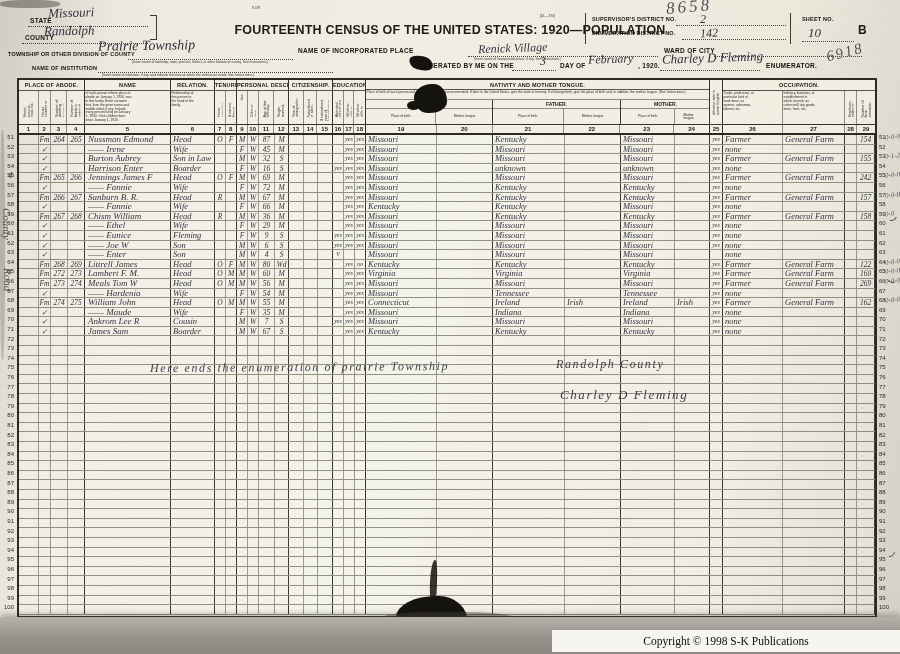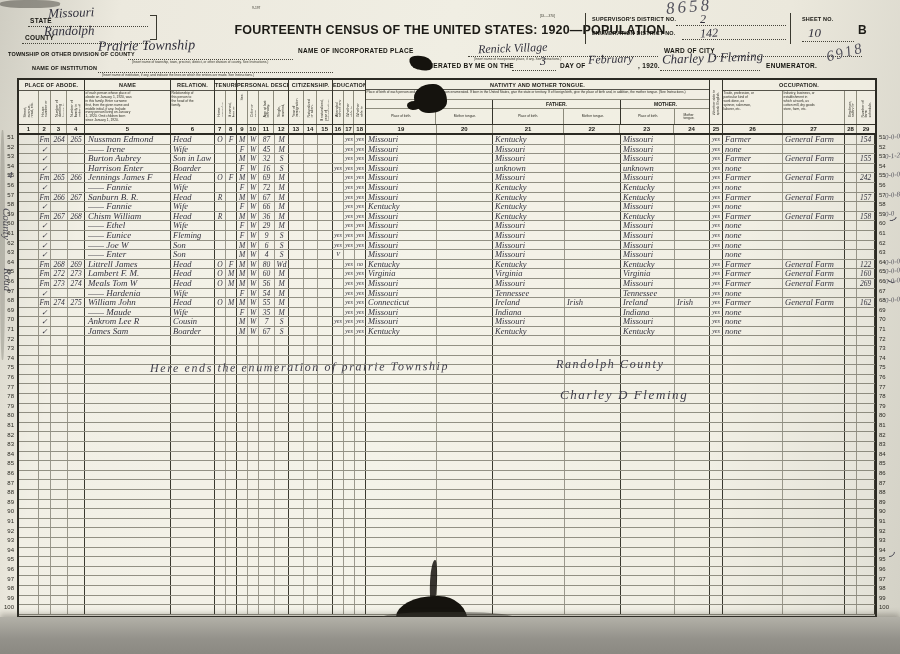--- a/index.html
+++ b/index.html
@@ -1887,20 +1887,21 @@
   <div class="blot" style="left:430px;top:560px;width:7px;height:44px;transform:rotate(3deg);opacity:.85"></div>
   <div class="blot" style="left:396px;top:596px;width:72px;height:46px"></div>
   <div class="smz" style="left:378px;top:612px;width:140px;height:18px"></div>
   <div class="smz" style="left:0;top:0;width:60px;height:8px"></div>
   <div class="smz" style="left:0;top:130px;width:5px;height:230px;opacity:.5"></div>
   <div class="arc" style="left:886px;top:210px;transform:rotate(-25deg)"></div>
   <div class="arc" style="left:887px;top:272px;transform:rotate(15deg)"></div>
   <div class="arc" style="left:884px;top:546px;transform:rotate(-40deg)"></div>
 
   <div class="band"></div>
+  <div class="copyright">Copyright © 1998 S-K Publications</div>
 <div class="abs lnn" style="left: 3px; top: 134px; width: 11px;">51</div>
     <div class="abs lnn" style="left: 879px; top: 134px; width: 12px; text-align: left;">51</div>
     <div class="abs pc rmk" style="left: 885px; top: 133px;">0-0-0</div>
     <div class="abs lnn" style="left: 3px; top: 143.6px; width: 11px;">52</div>
     <div class="abs lnn" style="left: 879px; top: 143.6px; width: 12px; text-align: left;">52</div>
     <div class="abs lnn" style="left: 3px; top: 153.2px; width: 11px;">53</div>
     <div class="abs lnn" style="left: 879px; top: 153.2px; width: 12px; text-align: left;">53</div>
     <div class="abs pc rmk" style="left: 885px; top: 152.2px;">0-1-2</div>
     <div class="abs lnn" style="left: 3px; top: 162.8px; width: 11px;">54</div>
     <div class="abs lnn" style="left: 879px; top: 162.8px; width: 12px; text-align: left;">54</div>

